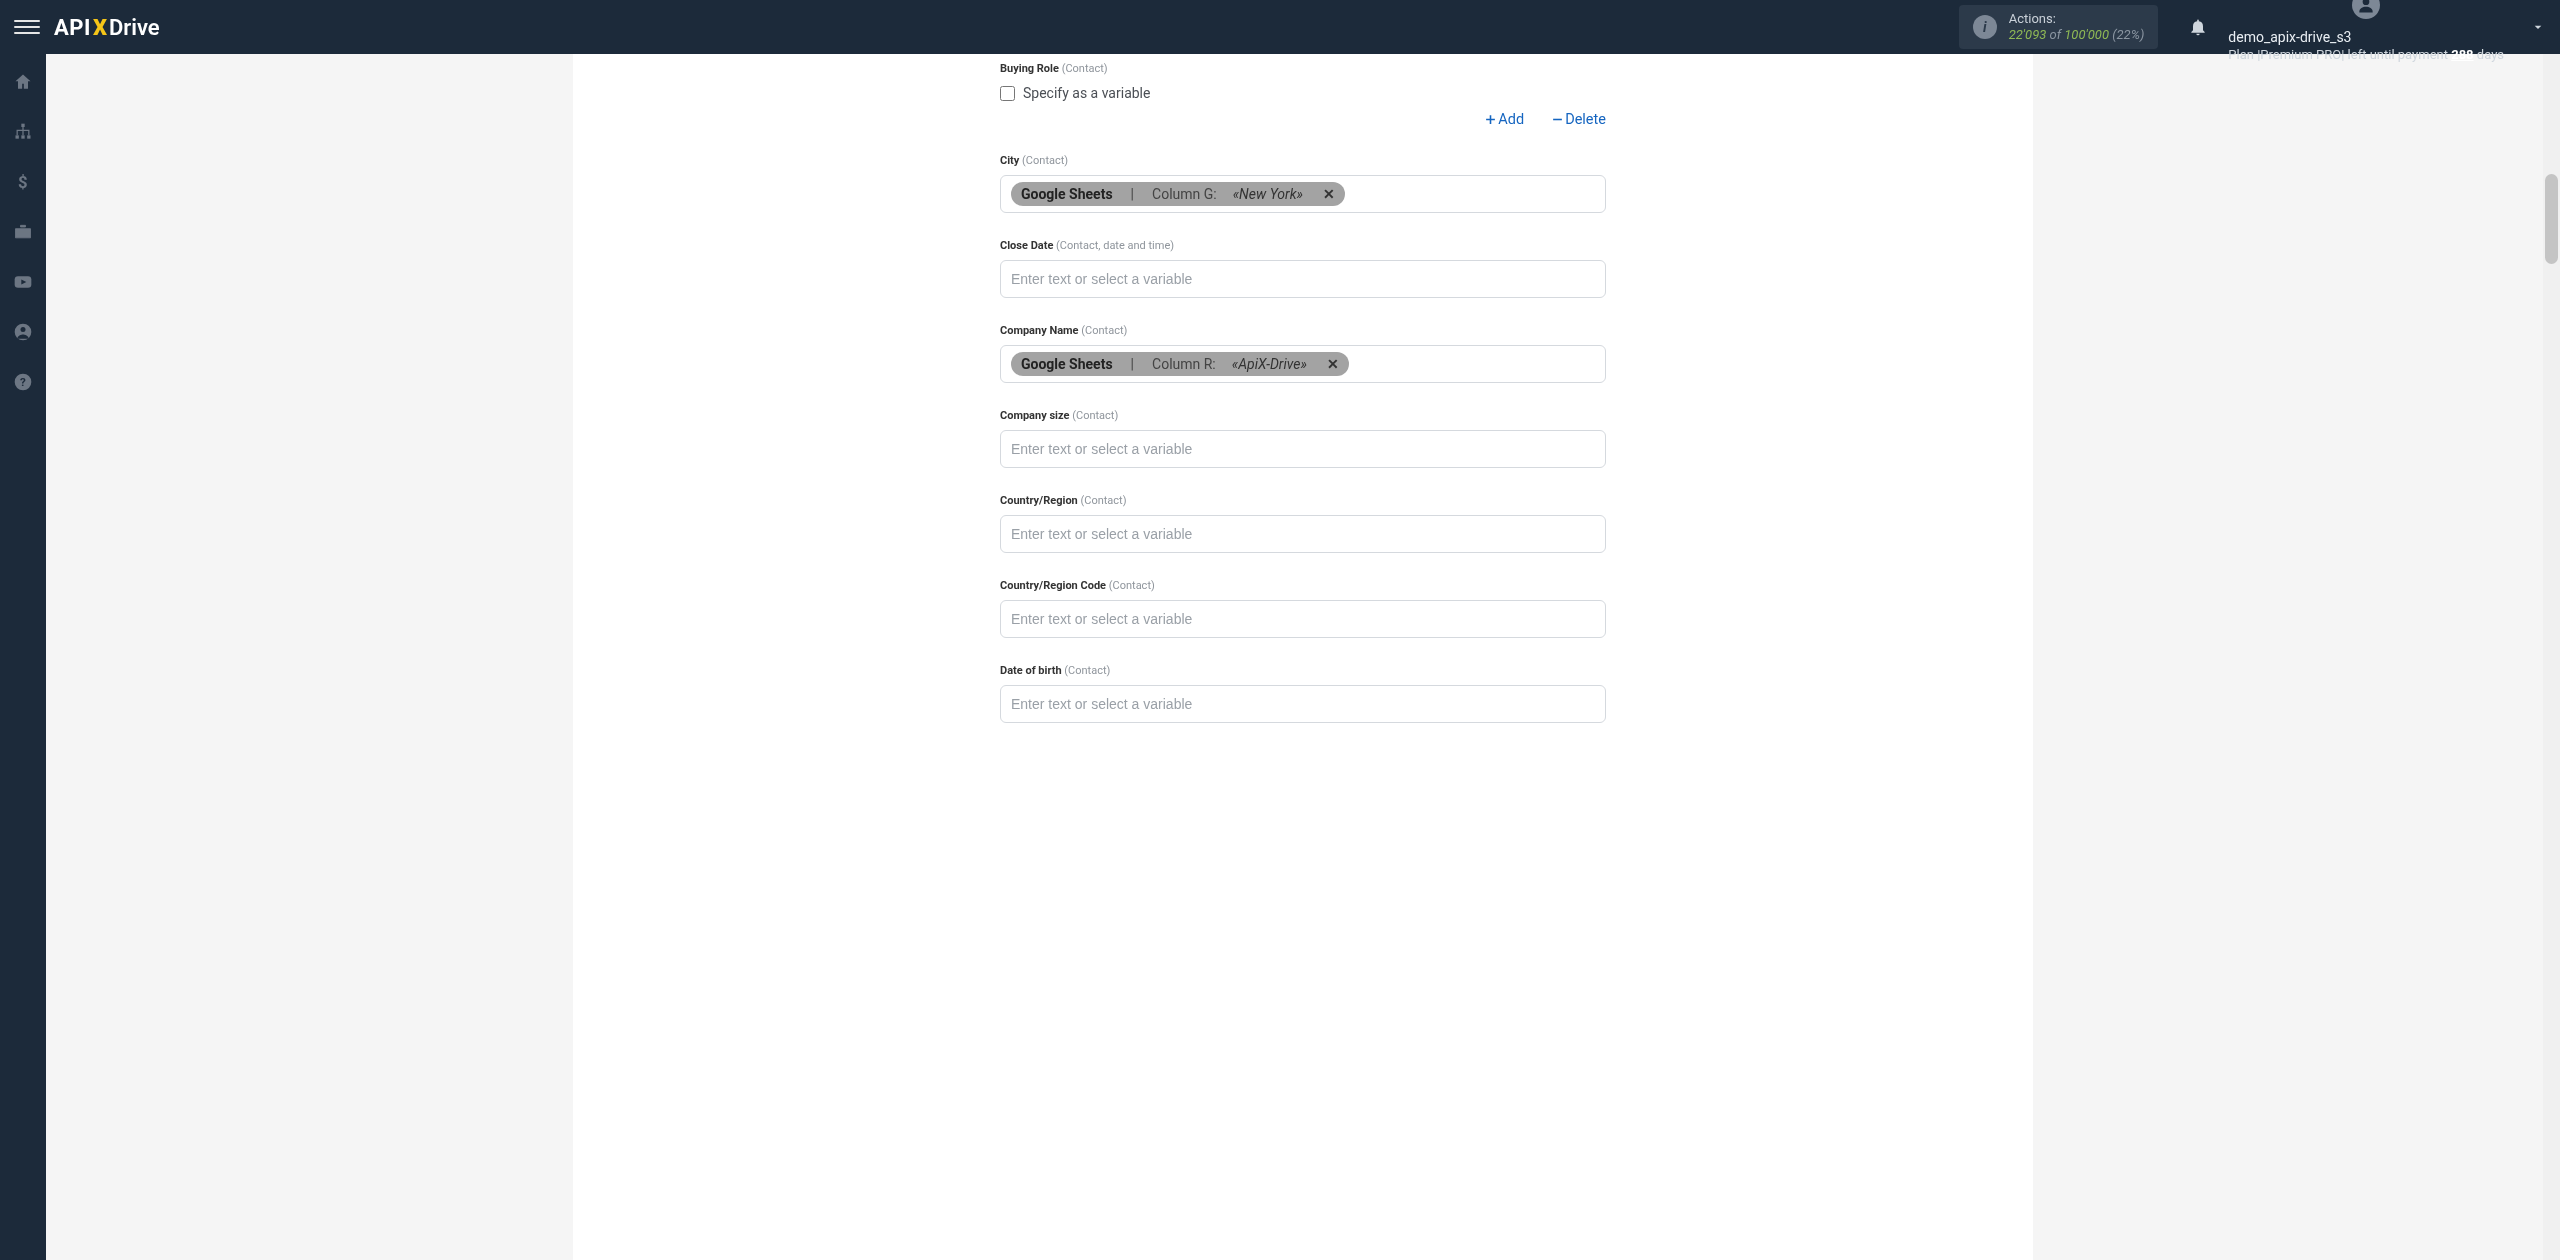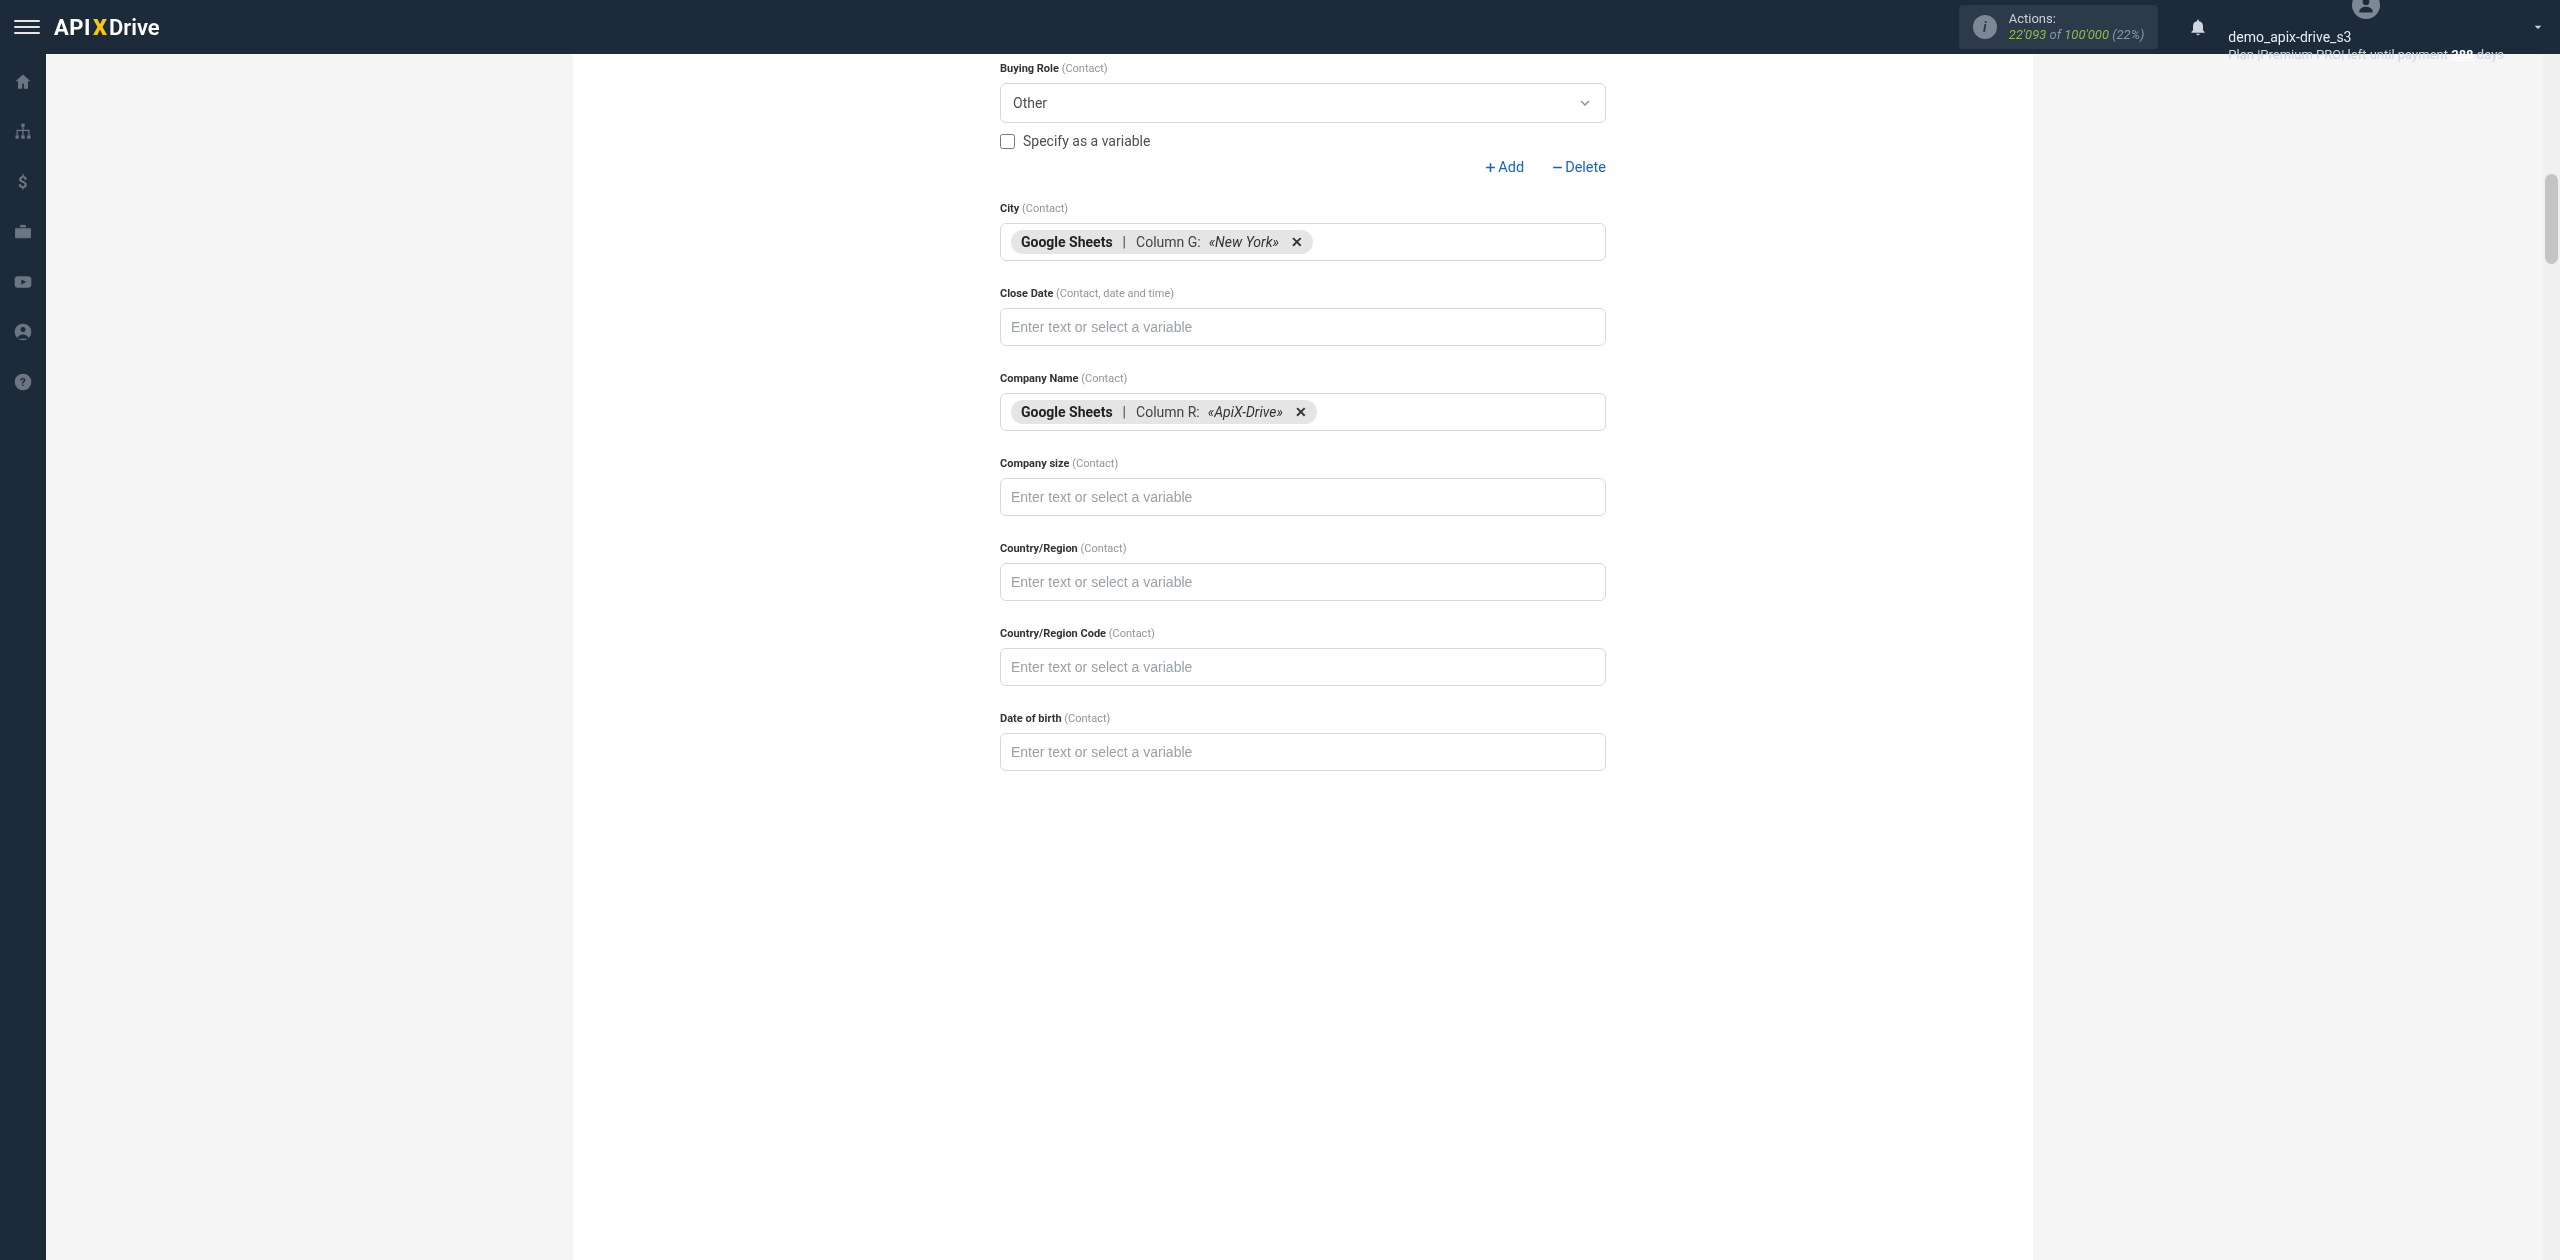--- a/index.html
+++ b/index.html
@@ -108,25 +108,25 @@
   background:#fff;
   display:flex;
   align-items:center;
   padding: 4px 10px;
 }
 .select-box { justify-content:space-between; padding: 0 12px; color:#4b4f55; cursor:pointer; height:40px; }
 .select-box .chev { color:#8a8f96; }
 
 .tag {
   display:inline-flex; align-items:center;
-  background:#e5e5e5;
+  background:#a3a3a3;
   border-radius: 14px;
   padding: 4px 10px;
   font-size: 14px;
-  gap: 8px;
+  gap: 16px;
   color:#333;
 }
 .tag .src { font-weight:700; color:#222; }
 .tag .sep { color:#444; margin: 0 2px; }
 .tag .col { color:#444; }
 .tag .val { font-style: italic; color:#333; }
 .tag .rm { margin-left:4px; font-weight:700; cursor:pointer; color:#333; }
 .input-box input {
   border:none; outline:none; width:100%; font-size:14px; color:#701a75; background:transparent;
 }
@@ -258,28 +258,20 @@
 </div>
 
 <div class="page">
   <div class="card">
     <div class="form-inner">
 
       <div class="field">
         <div class="field-label">
           <strong>Buying Role</strong>
           <span class="sub">(Contact)</span>
-        </div>
-        <div class="select-box">
-          <span>Other</span>
-          <span class="chev">
-            <svg viewBox="0 0 24 24" width="16" height="16" fill="none" stroke="currentColor" stroke-width="2">
-                <path d="M6 9l6 6 6-6"></path>
-              </svg>
-          </span>
         </div>
         <label class="checkbox-row">
           <input type="checkbox" style="">
           <span>Specify as a variable</span>
         </label>
         <div class="actions-row">
           <div class="link-btn">
             <svg viewBox="0 0 24 24" width="15" height="15" fill="none" stroke="#1565c0" stroke-width="2.5">
                 <path d="M12 5v14M5 12h14"></path>
               </svg>

